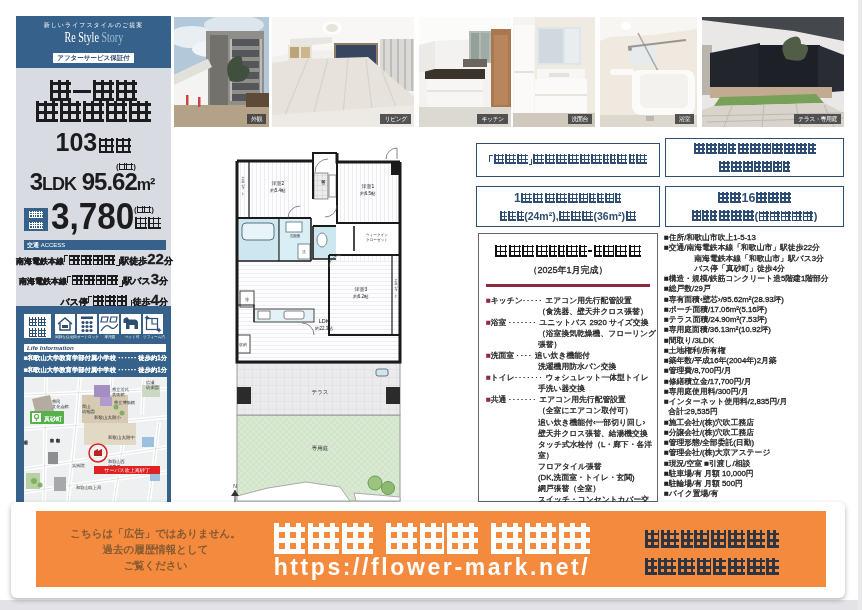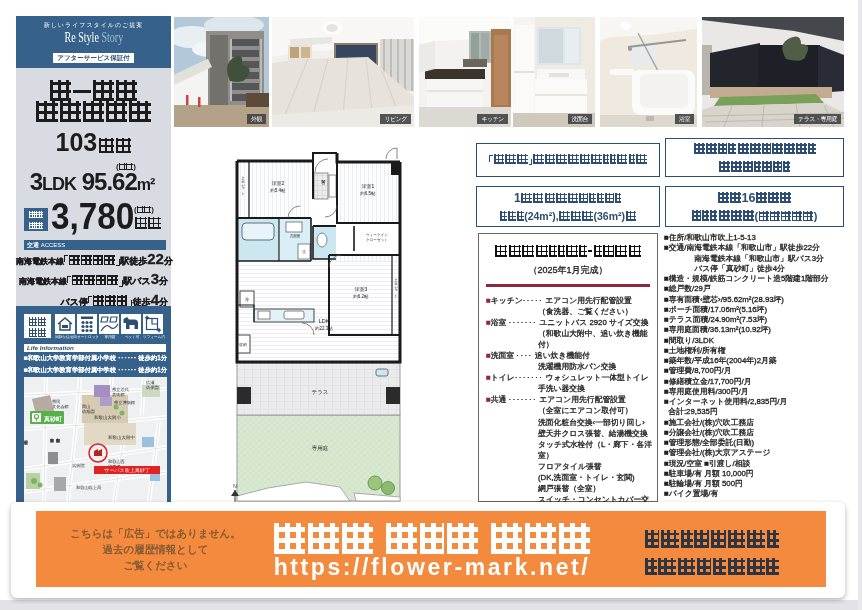--- a/index.html
+++ b/index.html
@@ -303,30 +303,30 @@
 <div class="abs nv" style="left:665px;top:138px;width:179px;height:39px;border:1.5px solid #2e4d72;font-size:12.5px;text-align:center;line-height:18px;padding-top:1px"><span class="k kd"></span><span class="k kd"></span><span class="k kd" style="width:.7em"></span><span class="k kd" style="width:.7em"></span><span class="k kd"></span><span class="k kd"></span><span class="k kd" style="width:.7em"></span><span class="k kd"></span><span class="k kd"></span><span class="k kd"></span><span class="k kd" style="width:.6em"></span><br><span class="k kd"></span><span class="k kd"></span><span class="k kd" style="width:.8em"></span><span class="k kd" style="width:.55em"></span><span class="k kd" style="width:.75em"></span><span class="k kd" style="width:.75em"></span><span class="k kd" style="width:.55em"></span></div>
 <div class="abs nv" style="left:476px;top:186px;width:184px;height:41px;border:1.5px solid #2e4d72;font-size:12px;text-align:center;line-height:18px;padding-top:2px;white-space:nowrap"><span style="font-weight:bold">1</span><span class="k kd"></span><span class="k kd"></span><span class="k kd"></span><span class="k kd"></span><span class="k kd"></span><span class="k kd" style="width:.7em"></span><span class="k kd" style="width:.6em"></span><span class="k kd" style="width:.55em"></span><span class="k kd" style="width:.75em"></span><span class="k kd" style="width:.55em"></span><br><span class="k kd" style="width:.6em"></span><span class="k kd" style="width:.65em"></span><span class="k kd" style="width:.55em"></span><span style="font-weight:bold;font-size:10.5px">(24m²),</span><span class="k kd"></span><span class="k kd"></span><span class="k kd"></span><span style="font-weight:bold;font-size:10.5px">(36m²)</span><span class="k kd"></span></div>
 <div class="abs nv" style="left:665px;top:186px;width:179px;height:41px;border:1.5px solid #2e4d72;font-size:12.5px;text-align:center;line-height:18px;padding-top:2px;white-space:nowrap"><span class="k kd"></span><span class="k kd"></span><span style="font-weight:bold">16</span><span class="k kd"></span><span class="k kd"></span><span class="k kd"></span><br><span class="k kd" style="width:.7em"></span><span class="k kd" style="width:.55em"></span><span class="k kd" style="width:.6em"></span><span class="k kd"></span><span class="k kd"></span><span class="k kd"></span><span style="font-weight:bold;font-size:11px">(</span><span class="k kd" style="font-size:11.5px"></span><span class="k kd" style="font-size:11.5px"></span><span class="k kd" style="font-size:11.5px"></span><span class="k kd" style="font-size:11.5px"></span><span class="k kd" style="font-size:11.5px"></span><span style="font-weight:bold;font-size:11px">)</span></div>
 
 <div class="abs" style="left:478px;top:233px;width:180px;height:269px;border:1px solid #666;background:#fff">
   <div class="abs" style="left:0;top:9px;width:178px;text-align:center;font-size:14px;color:#111;white-space:nowrap;letter-spacing:-0.3px"><span class="k kk"></span><span class="k kk"></span><span class="k kk"></span><span class="k kk"></span><span class="k kk" style="width:.55em"></span><span class="k kk" style="width:.45em"></span><span class="k kk"></span><span class="k kk" style="width:.55em"></span><span class="k kk" style="width:.3em;height:.12em;vertical-align:.3em"></span><span class="k kk" style="width:.6em"></span><span class="k kk" style="width:.75em"></span><span class="k kk"></span><span class="k kk"></span></div>
   <div class="abs jp" style="left:0;top:30px;width:178px;text-align:center;font-size:9px;color:#222">（2025年1月完成）</div>
   <div class="abs" style="left:7px;top:50px;width:164px;height:2.5px;background:#8e2740"></div>
   <div class="abs jp" style="left:7px;top:61px;width:170px;font-size:7.8px;color:#222;line-height:11.05px">
     <div><span style="color:#8e2740">■</span>キッチン<span class="dots">·····</span> <span class="dsc">エアコン用先行配管設置</span></div>
-    <div class="ct">（食洗器、ご覧ください）</div>
+    <div class="ct">（食洗器、壁天井クロス張替）</div>
     <div><span style="color:#8e2740">■</span>浴室 <span class="dots">·······</span> <span class="dsc">ユニットバス 2920 サイズ交換</span></div>
-    <div class="ct">（和歌山大附中、追い炊き機能付）</div>
+    <div class="ct">（浴室換気乾燥機、フローリング張替）</div>
     <div><span style="color:#8e2740">■</span>洗面室 <span class="dots">····</span> <span class="dsc">追い炊き機能付</span></div>
     <div class="ct">洗濯機用防水パン交換</div>
     <div><span style="color:#8e2740">■</span>トイレ<span class="dots">·······</span> <span class="dsc">ウォシュレット一体型トイレ</span></div>
     <div class="ct">手洗い器交換</div>
     <div><span style="color:#8e2740">■</span>共通 <span class="dots">·······</span> <span class="dsc">エアコン用先行配管設置</span></div>
     <div class="ct">（全室にエアコン取付可）</div>
-    <div class="ct">洗面化粧台交換‹一部切り回し›</div>
+    <div class="ct">追い炊き機能付‹一部切り回し›</div>
     <div class="ct">壁天井クロス張替、給湯機交換</div>
     <div class="ct">タッチ式水栓付（L・廊下・各洋室）</div>
     <div class="ct">フロアタイル張替</div>
     <div class="ct">(DK,洗面室・トイレ・玄関)</div>
     <div class="ct">網戸張替（全室）</div>
     <div class="ct">スイッチ・コンセントカバー交換</div>
     <div class="ct">シーリング、ダウンライト設置</div>
   </div>
 </div>
 

